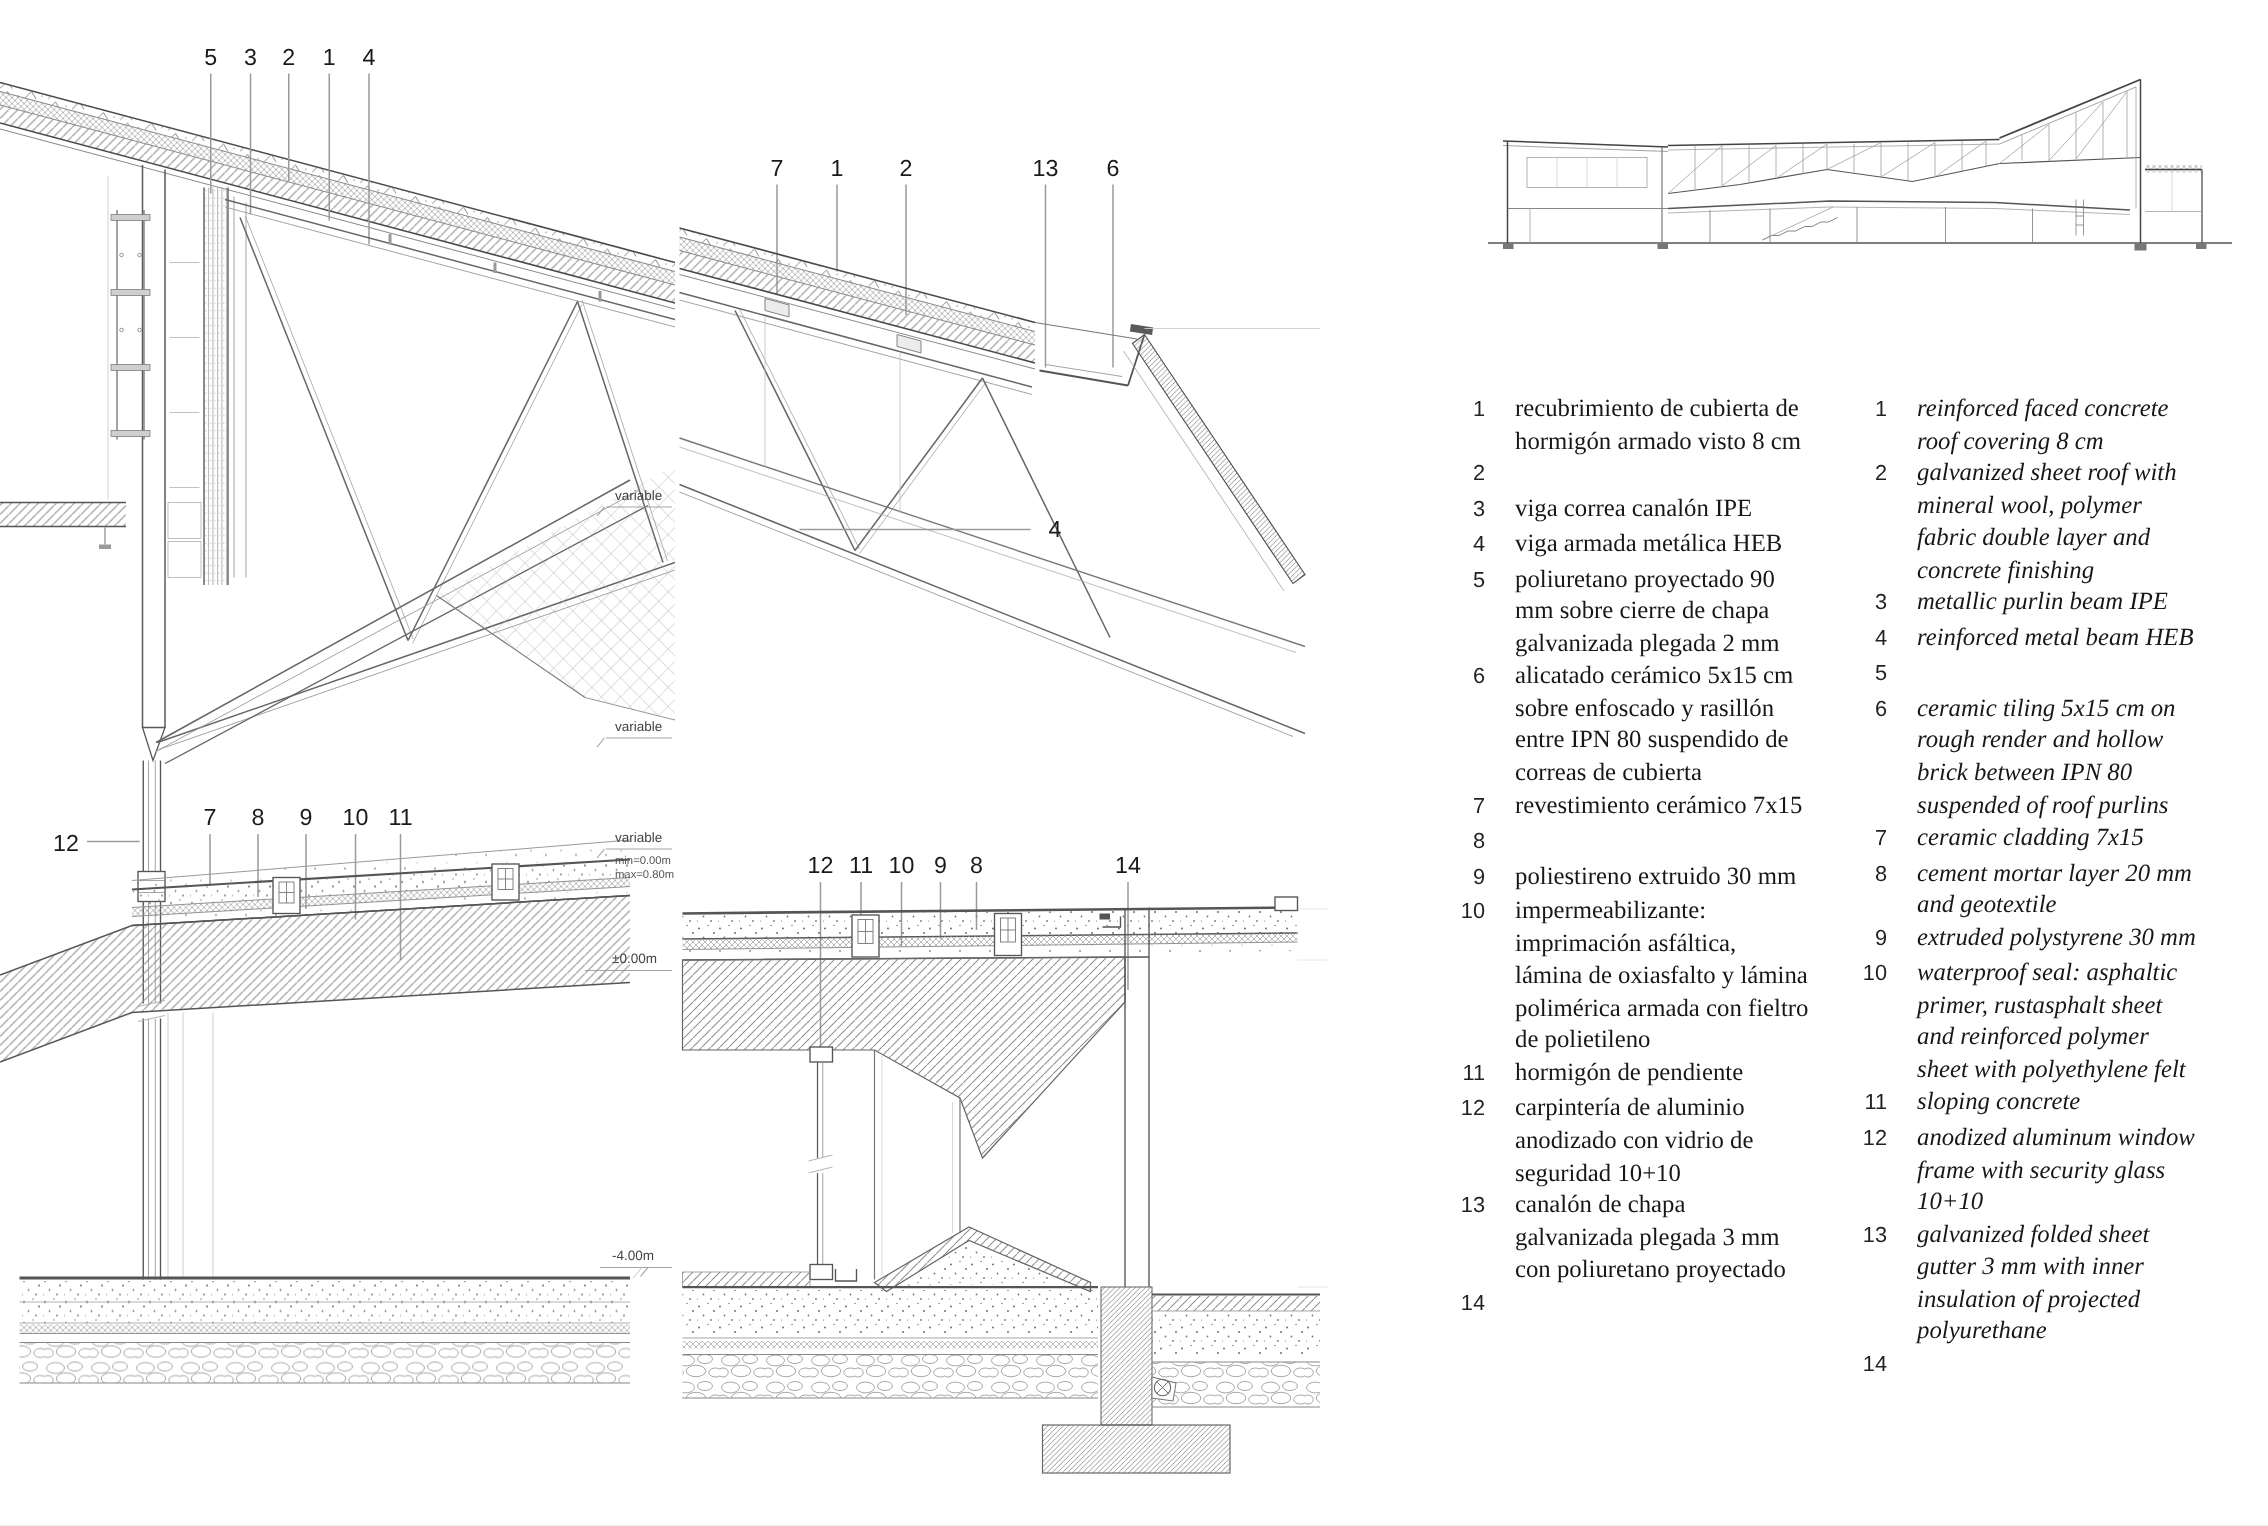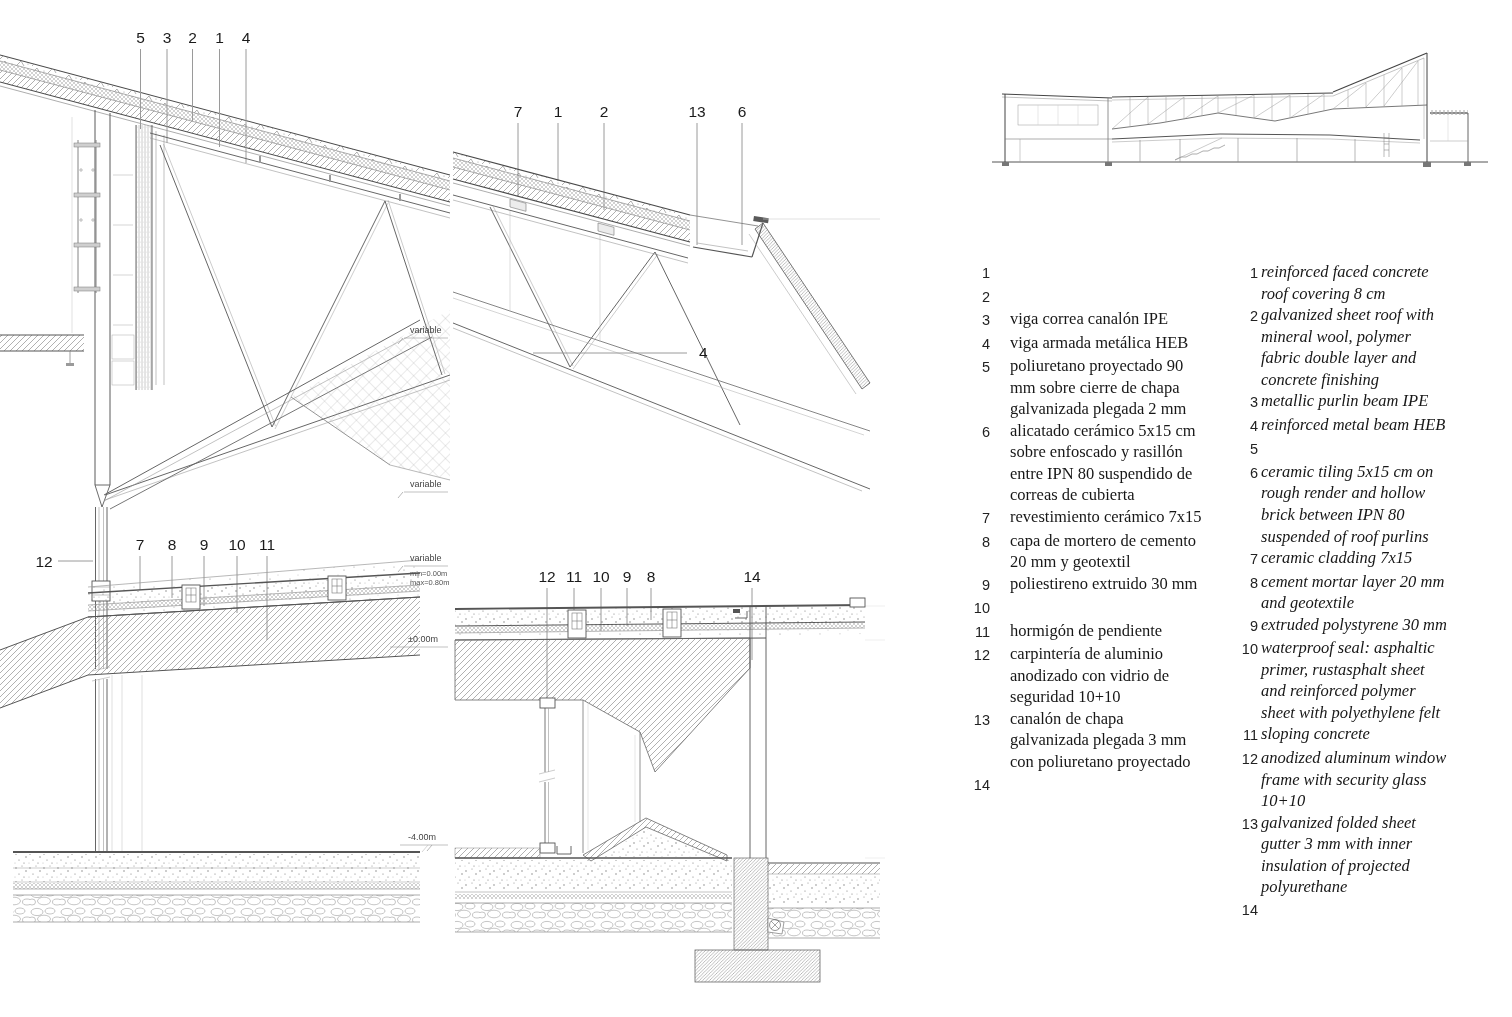--- a/index.html
+++ b/index.html
@@ -9,21 +9,21 @@
   svg text{fill:#1a1a1a;}
   .callout{font-family:"Liberation Sans",sans-serif;font-size:15.5px;}
   .lvl{font-family:"Liberation Sans",sans-serif;font-size:9px;fill:#444;}
   .lvl-sm{font-family:"Liberation Sans",sans-serif;font-size:7.5px;fill:#555;}
   .legend{position:absolute;font-family:"Liberation Serif",serif;font-size:16.5px;
           line-height:21.55px;color:#171717;}
   .legend .row{display:flex;}
   .legend .num{width:22px;text-align:right;font-family:"Liberation Sans",sans-serif;
                font-size:14.5px;flex:none;padding-top:2px;color:#222;}
   .legend .txt{margin-left:20px;white-space:pre-line;width:228px;}
-  .legend.en .txt{font-style:italic;margin-left:3px;width:218px;}
+  .legend.en .txt{font-style:italic;margin-left:20px;width:218px;}
 </style>
 </head>
 <body>
 
 <div id="page">
 
 <svg width="0" height="0" style="position:absolute" aria-hidden="true">
   <defs>
     <pattern id="pHatch" width="6" height="6" patternUnits="userSpaceOnUse">
       <path d="M-1,7 L7,-1" stroke="#8f8f8f" stroke-width="0.7"></path>
@@ -521,20 +521,22 @@
     <line x1="440" y1="96" x2="478" y2="96" stroke="#999" stroke-width="0.5"></line>
     <line x1="458" y1="70" x2="458" y2="96" stroke="#ccc" stroke-width="0.5"></line>
     <rect x="474" y="117" width="7" height="4" fill="#777"></rect>
   </g>
 </svg>
 
 <div class="legend es" style="left:968px;top:261px">
 
     <div class="row">
       <div class="num">1</div>
+      <div class="txt">recubrimiento de cubierta de
+hormigón armado visto 8 cm</div>
     </div>
 
     <div class="row">
       <div class="num">2</div>
     </div>
 
     <div class="row">
       <div class="num">3</div>
       <div class="txt">viga correa canalón IPE</div>
     </div>
@@ -559,31 +561,34 @@
 correas de cubierta</div>
     </div>
 
     <div class="row">
       <div class="num">7</div>
       <div class="txt">revestimiento cerámico 7x15</div>
     </div>
 
     <div class="row">
       <div class="num">8</div>
-      <div class="txt">capa de mortero de cemento
-20 mm y geotextil</div>
     </div>
 
     <div class="row">
       <div class="num">9</div>
       <div class="txt">poliestireno extruido 30 mm</div>
     </div>
 
     <div class="row">
       <div class="num">10</div>
+      <div class="txt">impermeabilizante:
+imprimación asfáltica,
+lámina de oxiasfalto y lámina
+polimérica armada con fieltro
+de polietileno</div>
     </div>
 
     <div class="row">
       <div class="num">11</div>
       <div class="txt">hormigón de pendiente</div>
     </div>
 
     <div class="row">
       <div class="num">12</div>
       <div class="txt">carpintería de aluminio

